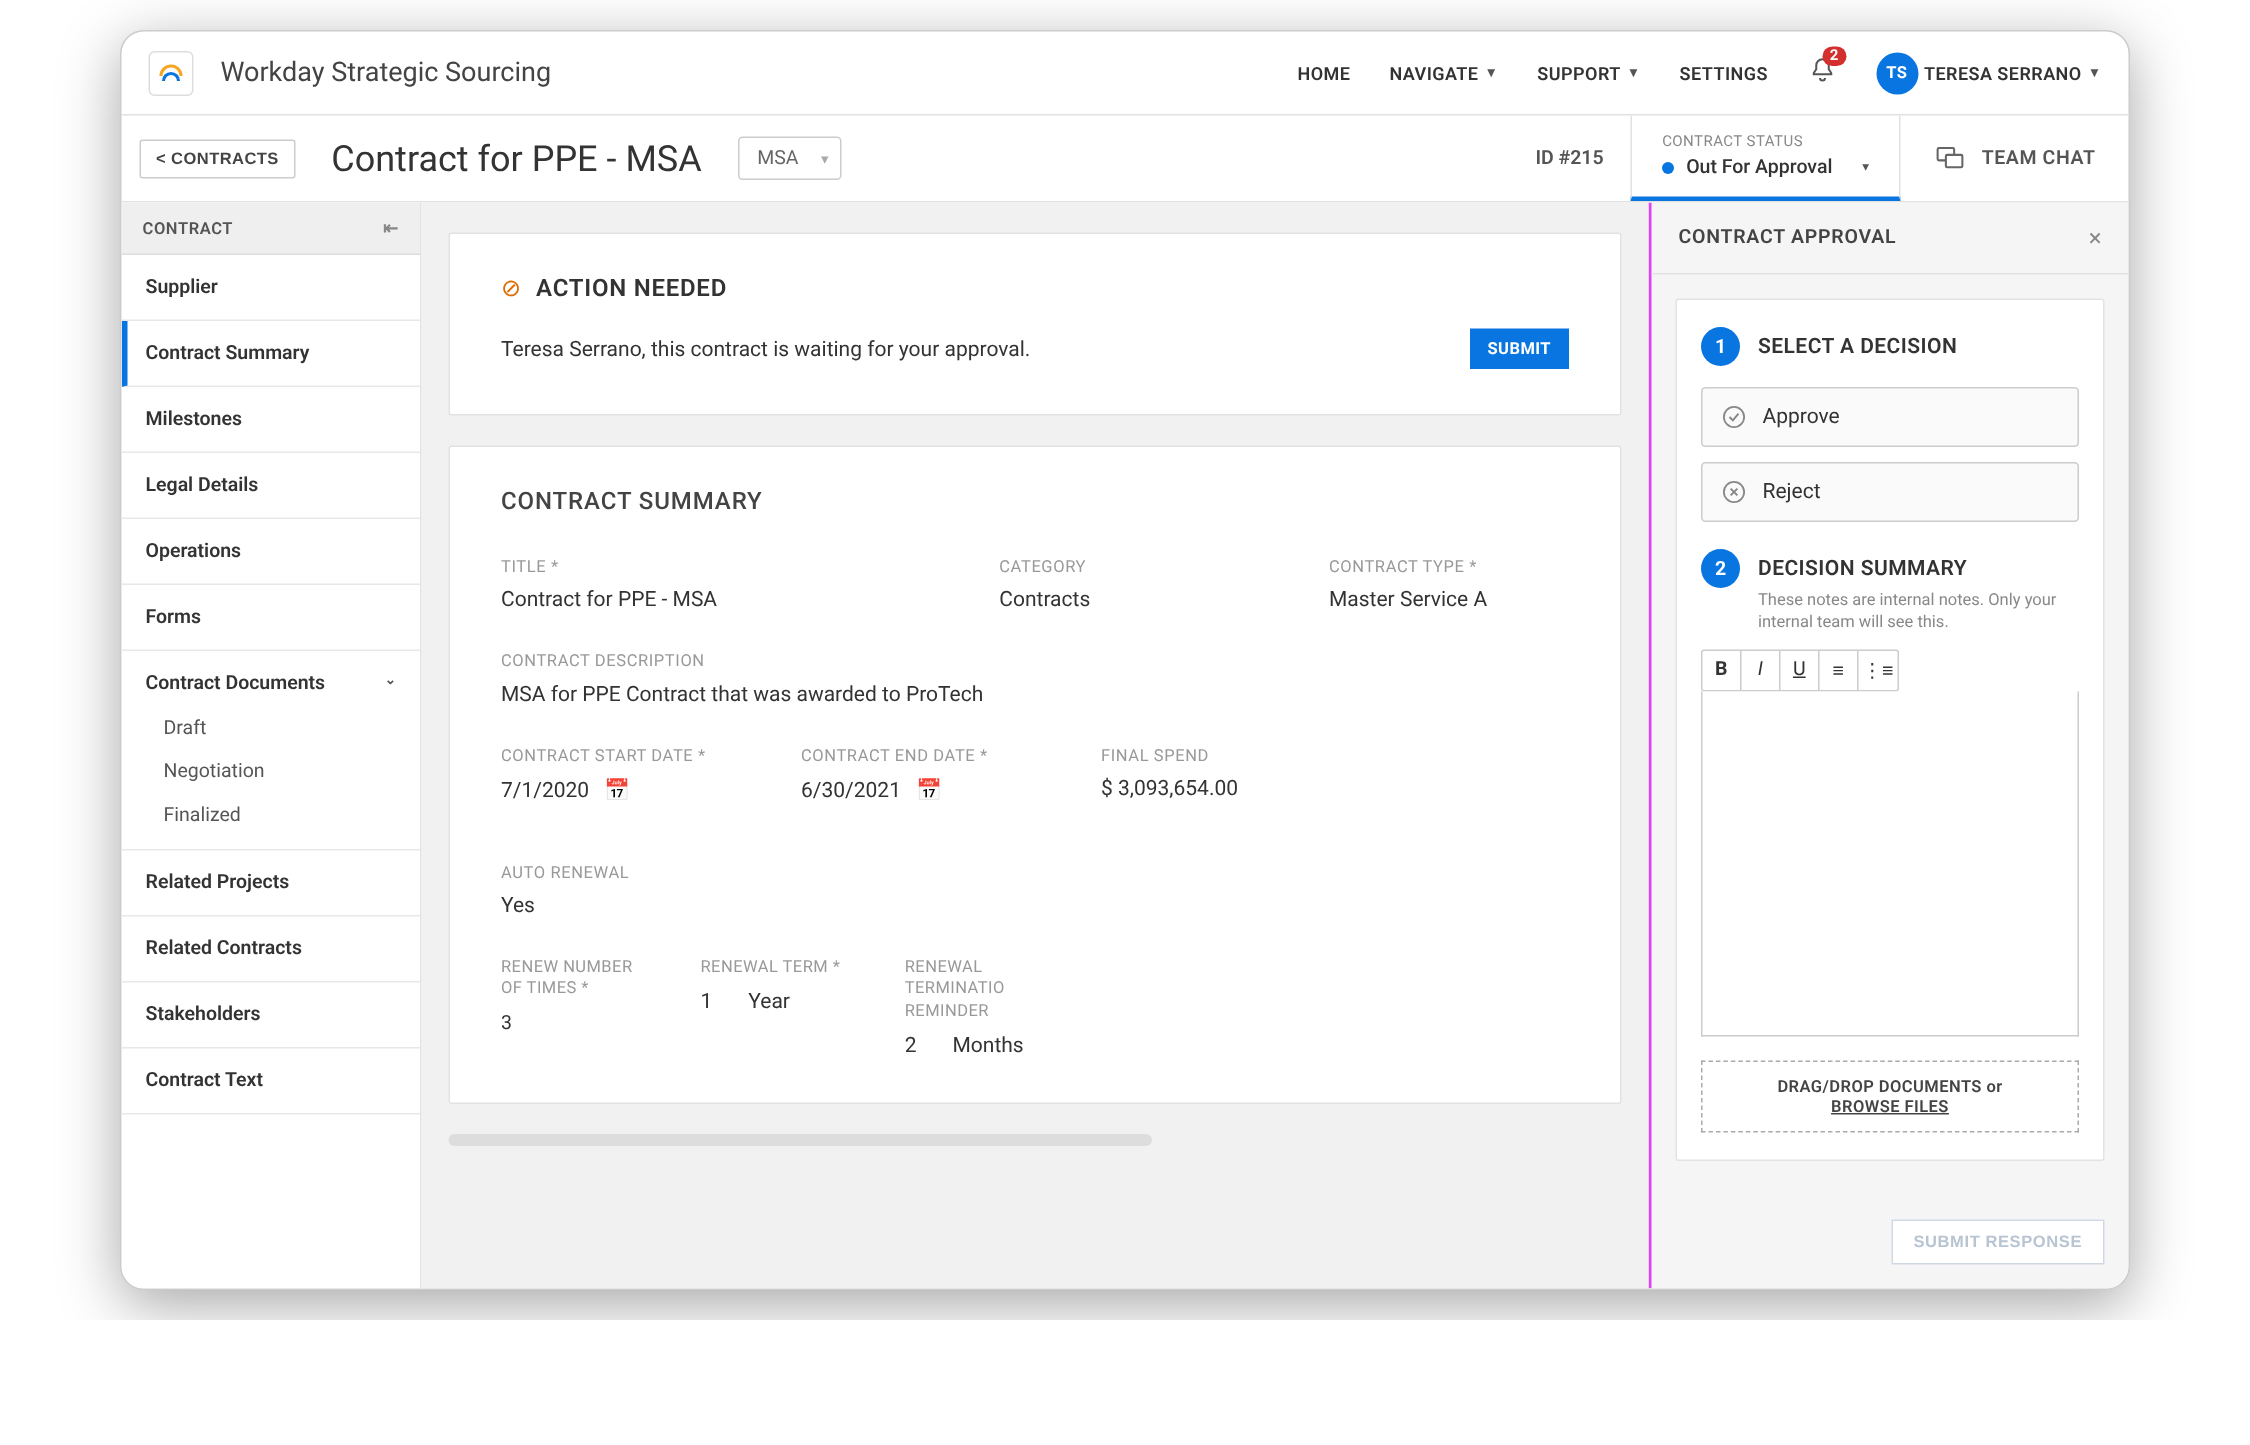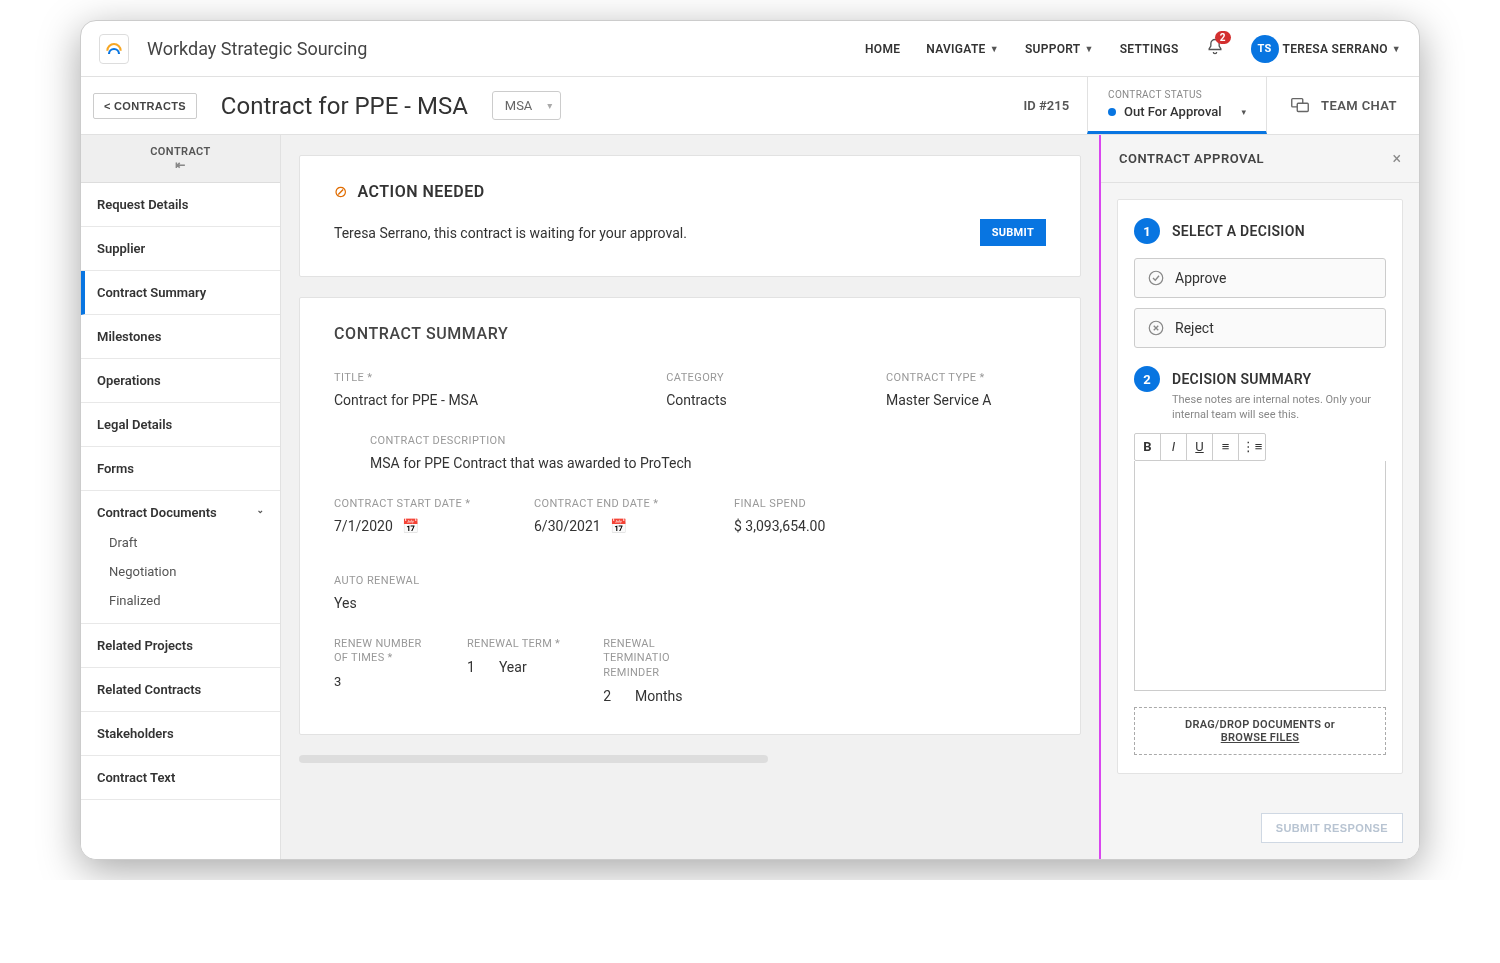--- a/index.html
+++ b/index.html
@@ -32,21 +32,21 @@
   .status-dot { width: 8px; height: 8px; border-radius: 50%; background: #0875e1; }
   .status-text { font-size: 13px; color: #333; font-weight: 500; }
   .team-chat { display: flex; align-items: center; gap: 10px; padding: 0 22px; font-size: 13px; font-weight: 600; letter-spacing: .4px; color: #555; cursor: pointer; }
   .team-chat svg { width: 22px; height: 22px; }
 
   
   .body { flex: 1; display: flex; overflow: hidden; }
 
   
   .sidebar { width: 200px; border-right: 1px solid #e1e1e1; background: #fff; display: flex; flex-direction: column; overflow-y: auto; }
-  .side-head { background: #efefef; padding: 10px 14px; font-size: 11px; font-weight: 600; letter-spacing: .4px; color: #555; display: flex; justify-content: space-between; align-items: center; border-bottom: 1px solid #ddd; flex-direction: column; }
+  .side-head { background: #efefef; padding: 10px 14px; font-size: 11px; font-weight: 600; letter-spacing: .4px; color: #555; display: flex; justify-content: space-between; align-items: center; border-bottom: 1px solid #ddd; }
   .side-head .collapse-ico { font-size: 12px; color: #888; }
   .side-item { padding: 14px 16px; border-bottom: 1px solid #e8e8e8; font-size: 13px; font-weight: 600; color: #333; cursor: pointer; display: flex; justify-content: space-between; align-items: center; }
   .side-item.active { border-left: 4px solid #0875e1; padding-left: 12px; background: #fff; }
   .side-sub { padding: 7px 16px 7px 28px; font-size: 13px; color: #555; cursor: pointer; }
   .side-doc-group { border-bottom: 1px solid #e8e8e8; padding-bottom: 8px; }
   .side-doc-head { padding: 14px 16px 8px; font-size: 13px; font-weight: 600; color: #333; display: flex; justify-content: space-between; cursor: pointer; }
 
   
   .main { flex: 1; background: #f1f1f1; padding: 20px 18px; overflow: auto; position: relative; }
   .card { background: #fff; border: 1px solid #e2e2e2; border-radius: 2px; margin-bottom: 20px; }
@@ -58,21 +58,21 @@
   .action-body { display: flex; justify-content: space-between; align-items: center; }
   .action-msg { font-size: 14px; color: #333; }
   .submit-pill { background: #0875e1; color: #fff; font-size: 11px; font-weight: 700; padding: 7px 12px; letter-spacing: .3px; cursor: pointer; }
 
   .summary-card { padding: 26px 34px 30px; }
   .summary-card h3 { font-size: 16px; font-weight: 500; letter-spacing: .6px; color: #444; margin-bottom: 28px; }
   .fields-row { display: flex; gap: 40px; margin-bottom: 26px; flex-wrap: wrap; }
   .field { min-width: 160px; }
   .field .flabel { font-size: 11px; color: #999; letter-spacing: .4px; margin-bottom: 8px; }
   .field .fvalue { font-size: 14px; color: #333; }
-  .desc-block { margin-bottom: 26px; margin-left: 36px; }
+  .desc-block { margin-bottom: 26px; }
   .date-wrap { display: flex; align-items: center; gap: 10px; }
   .cal-ico { color: #bbb; font-size: 14px; }
 
   .renew-row { display: flex; gap: 43px; margin-top: 8px; }
   .renew-col .flabel { font-size: 11px; color: #999; letter-spacing: .3px; margin-bottom: 8px; line-height: 1.3; max-width: 120px; }
   .renew-sub { display: flex; gap: 24px; }
   .renew-sub .fvalue { font-size: 14px; color: #333; }
 
   .hscroll { height: 8px; background: #ddd; border-radius: 4px; margin: 10px 0 0; width: 60%; }
 
@@ -163,26 +163,25 @@
     </div>
   </div>
 
   <div class="body">
 
     <div class="sidebar">
       <div class="side-head">
         <span>CONTRACT</span>
         <span class="collapse-ico">⇤</span>
       </div>
-      <div class="side-item">Request Details</div>
       <div class="side-item">Supplier</div>
       <div class="side-item active">Contract Summary</div>
       <div class="side-item">Milestones</div>
+      <div class="side-item">Legal Details</div>
       <div class="side-item">Operations</div>
-      <div class="side-item">Legal Details</div>
       <div class="side-item">Forms</div>
       <div class="side-doc-group">
         <div class="side-doc-head">
           <span>Contract Documents</span>
           <span class="caret">⌄</span>
         </div>
         <div class="side-sub">Draft</div>
         <div class="side-sub">Negotiation</div>
         <div class="side-sub">Finalized</div>
       </div>

